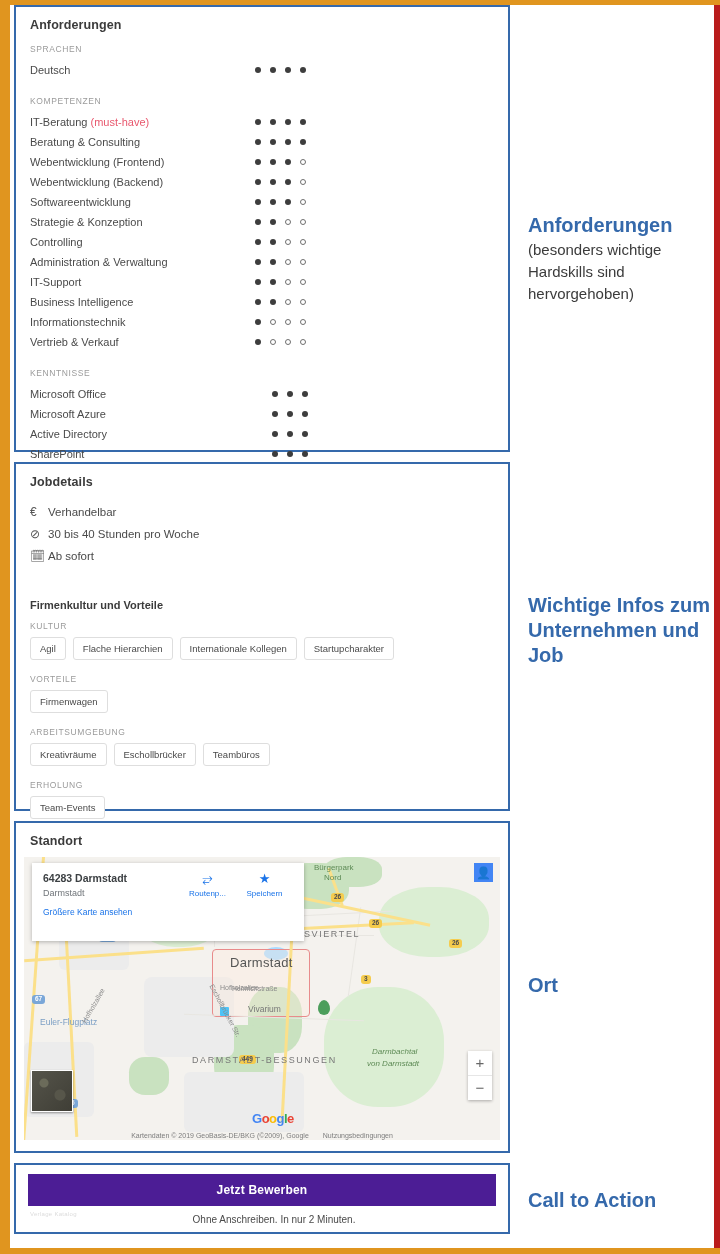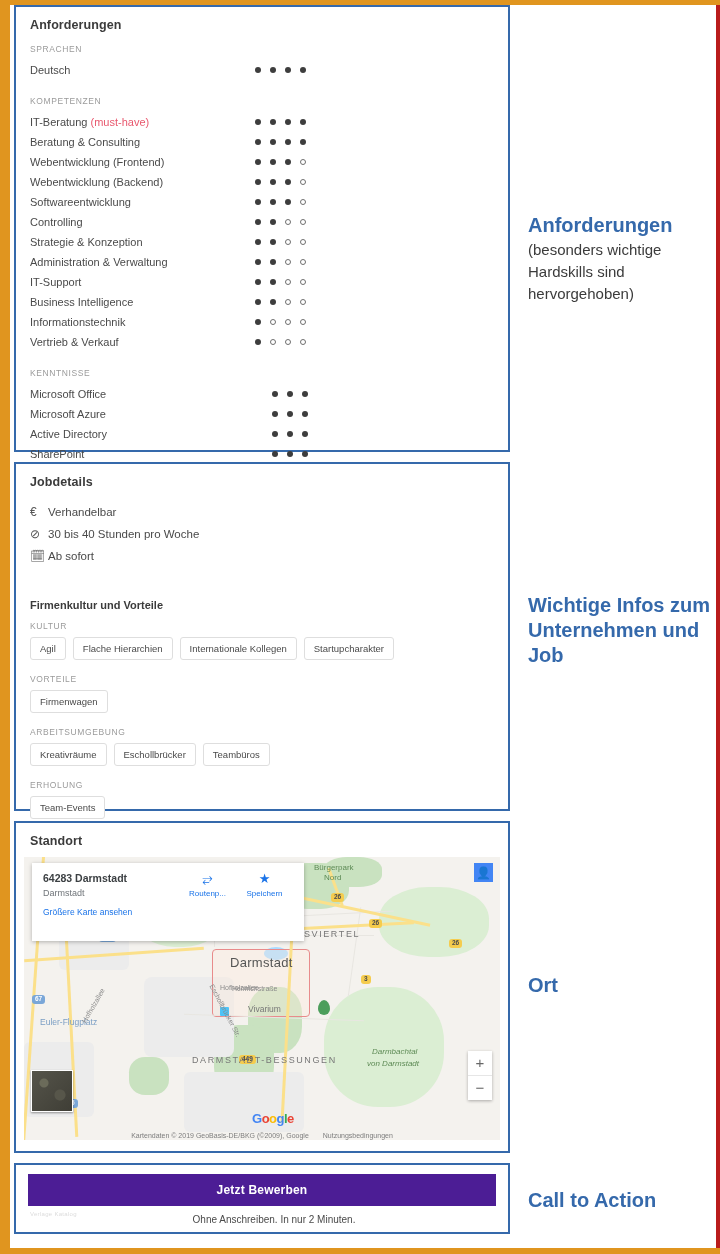--- a/index.html
+++ b/index.html
@@ -7,21 +7,21 @@
     width:720px;height:1254px;
     background:#ffffff;
     font-family:"Liberation Sans", sans-serif;
     overflow:hidden;
   }
   .page{
     position:relative;width:720px;height:1254px;
     background:#ffffff;
     box-sizing:border-box;
     border-left:10px solid #e0951f;
-    border-right:4px solid #b91c1c;
+    border-right:6px solid #b91c1c;
   }
   .page:before{content:"";position:absolute;left:0;top:0;width:720px;height:5px;background:#e0951f;margin-left:-10px;}
   .page:after{content:"";position:absolute;left:0;bottom:0;width:720px;height:6px;background:#e0951f;margin-left:-10px;}
 
   .left-col{position:absolute;left:4px;top:5px;width:496px;}
   .right-col{position:absolute;left:508px;top:5px;width:202px;}
 
   .card{
     border:2px solid #3569ab;
     background:#ffffff;
@@ -228,30 +228,30 @@
           <div class="skill-row">
             <div class="skill-name">Softwareentwicklung</div>
             <div class="dots">
               <span class="dot"></span>
               <span class="dot"></span>
               <span class="dot"></span>
               <span class="dot empty"></span>
             </div>
           </div>
           <div class="skill-row">
+            <div class="skill-name">Strategie &amp; Konzeption</div>
+            <div class="dots">
+              <span class="dot"></span>
+              <span class="dot"></span>
+              <span class="dot empty"></span>
+              <span class="dot empty"></span>
+            </div>
+          </div>
+          <div class="skill-row">
             <div class="skill-name">Controlling</div>
-            <div class="dots">
-              <span class="dot"></span>
-              <span class="dot"></span>
-              <span class="dot empty"></span>
-              <span class="dot empty"></span>
-            </div>
-          </div>
-          <div class="skill-row">
-            <div class="skill-name">Strategie &amp; Konzeption</div>
             <div class="dots">
               <span class="dot"></span>
               <span class="dot"></span>
               <span class="dot empty"></span>
               <span class="dot empty"></span>
             </div>
           </div>
           <div class="skill-row">
             <div class="skill-name">Administration &amp; Verwaltung</div>
             <div class="dots">

